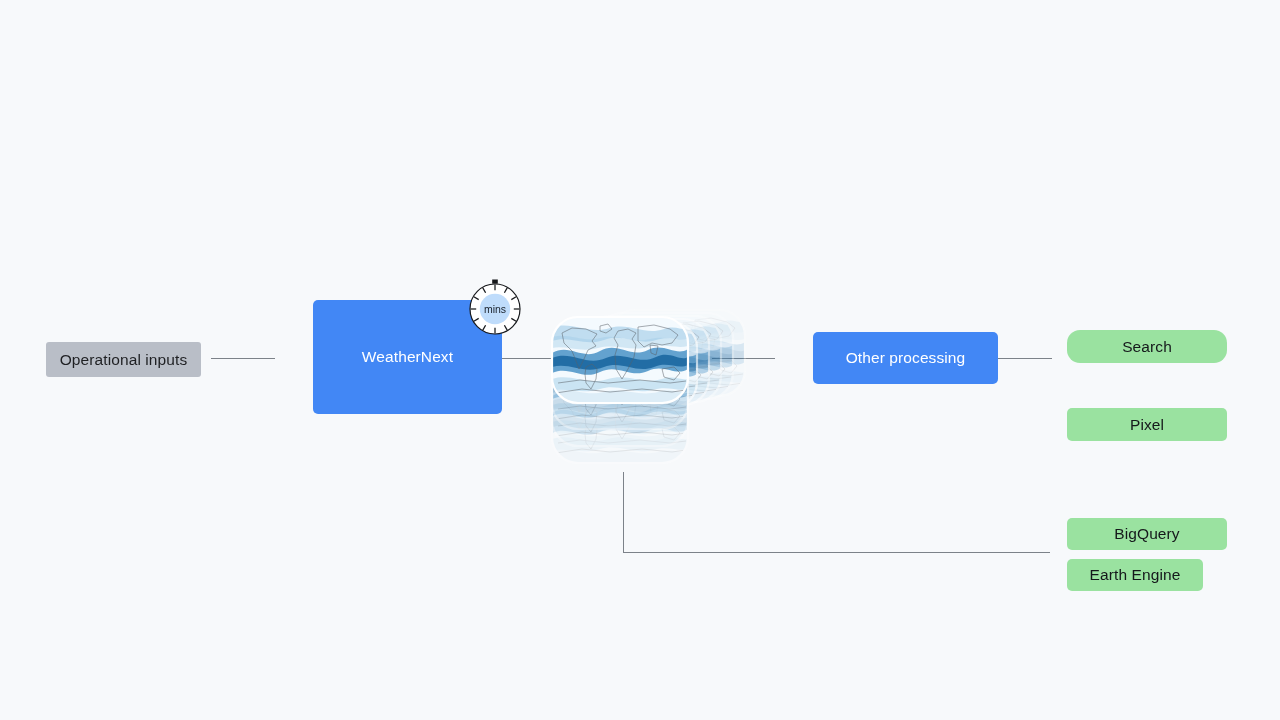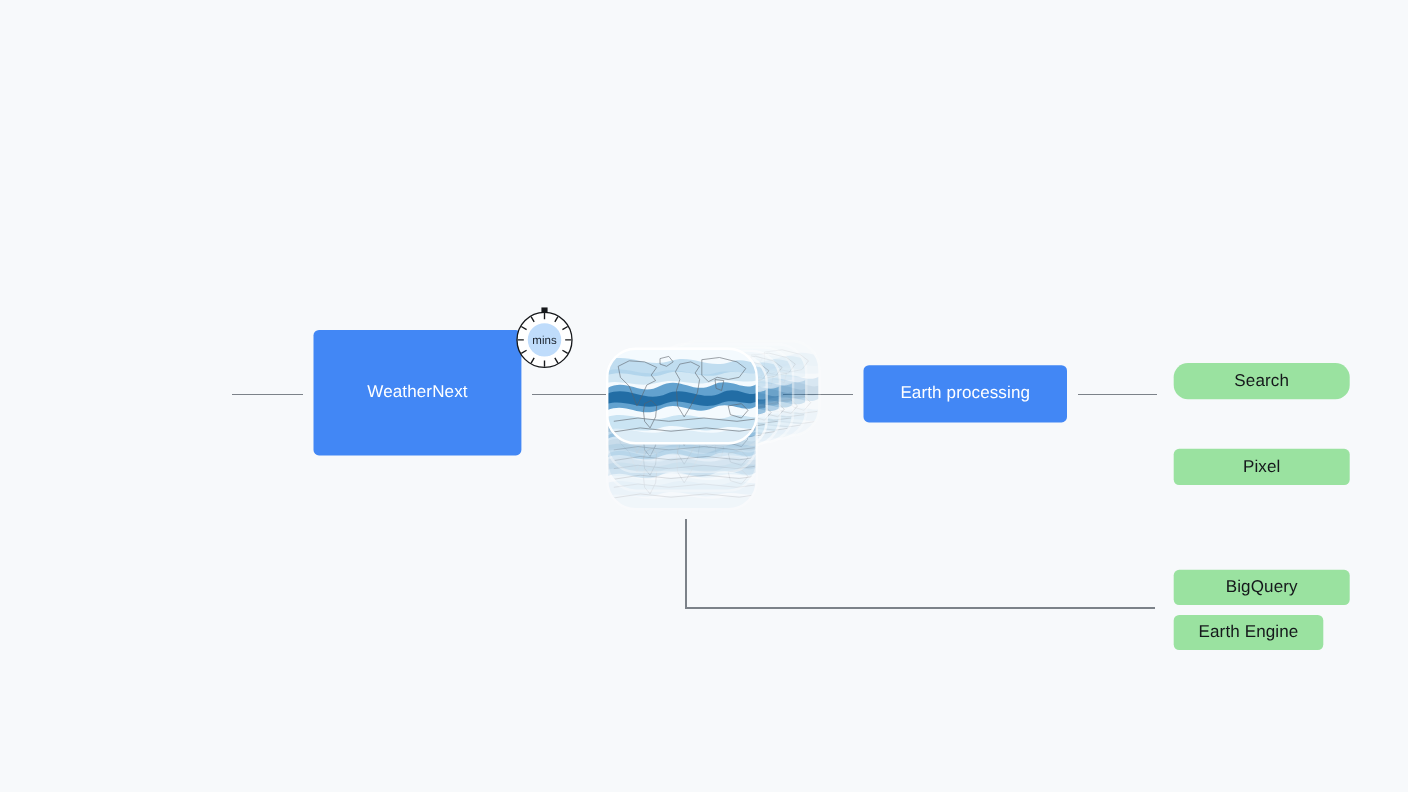--- a/index.html
+++ b/index.html
@@ -49,20 +49,21 @@
     font-size: 15.5px;
     letter-spacing: 0.1px;
   }
 
   .node-blue {
     background: #4287f5;
     color: #ffffff;
     border-radius: 5px;
     font-size: 15.5px;
     letter-spacing: 0.1px;
+    margin-left: 28px;
   }
 
   .node-green {
     background: #9ae2a0;
     color: #15181b;
     border-radius: 5px;
     font-size: 15.5px;
     letter-spacing: 0.1px;
   }
 
@@ -116,20 +117,23 @@
       <line x1="484" y1="358.5" x2="556" y2="358.5"></line>
 
       <line x1="712" y1="358.5" x2="775" y2="358.5"></line>
 
       <line x1="980" y1="358.5" x2="1052" y2="358.5"></line>
 
       <path d="M 623.5 472 L 623.5 552.5 L 1050 552.5"></path>
     </g>
   </svg>
 
+  <div class="node node-gray" id="node-operational-inputs">
+    <span>Operational inputs</span>
+  </div>
 
   <div class="node node-blue" id="node-weathernext">
     <span>WeatherNext</span>
   </div>
 
   <div id="timer-badge">
     <svg viewBox="0 0 58 58" width="58" height="58">
 
       <rect x="26.2" y="0.5" width="5.6" height="4.2" fill="#16181b"></rect>
 
@@ -252,16 +256,16 @@
 
   <div class="node node-green" id="node-bigquery">
     <span>BigQuery</span>
   </div>
 
   <div class="node node-green" id="node-earthengine">
     <span>Earth Engine</span>
   </div>
 
   <div class="node node-blue" id="node-post-processing">
-    <span>Earth processing</span>
+    <span>Other processing</span>
   </div>
 
 </div>
 
 </body></html>

